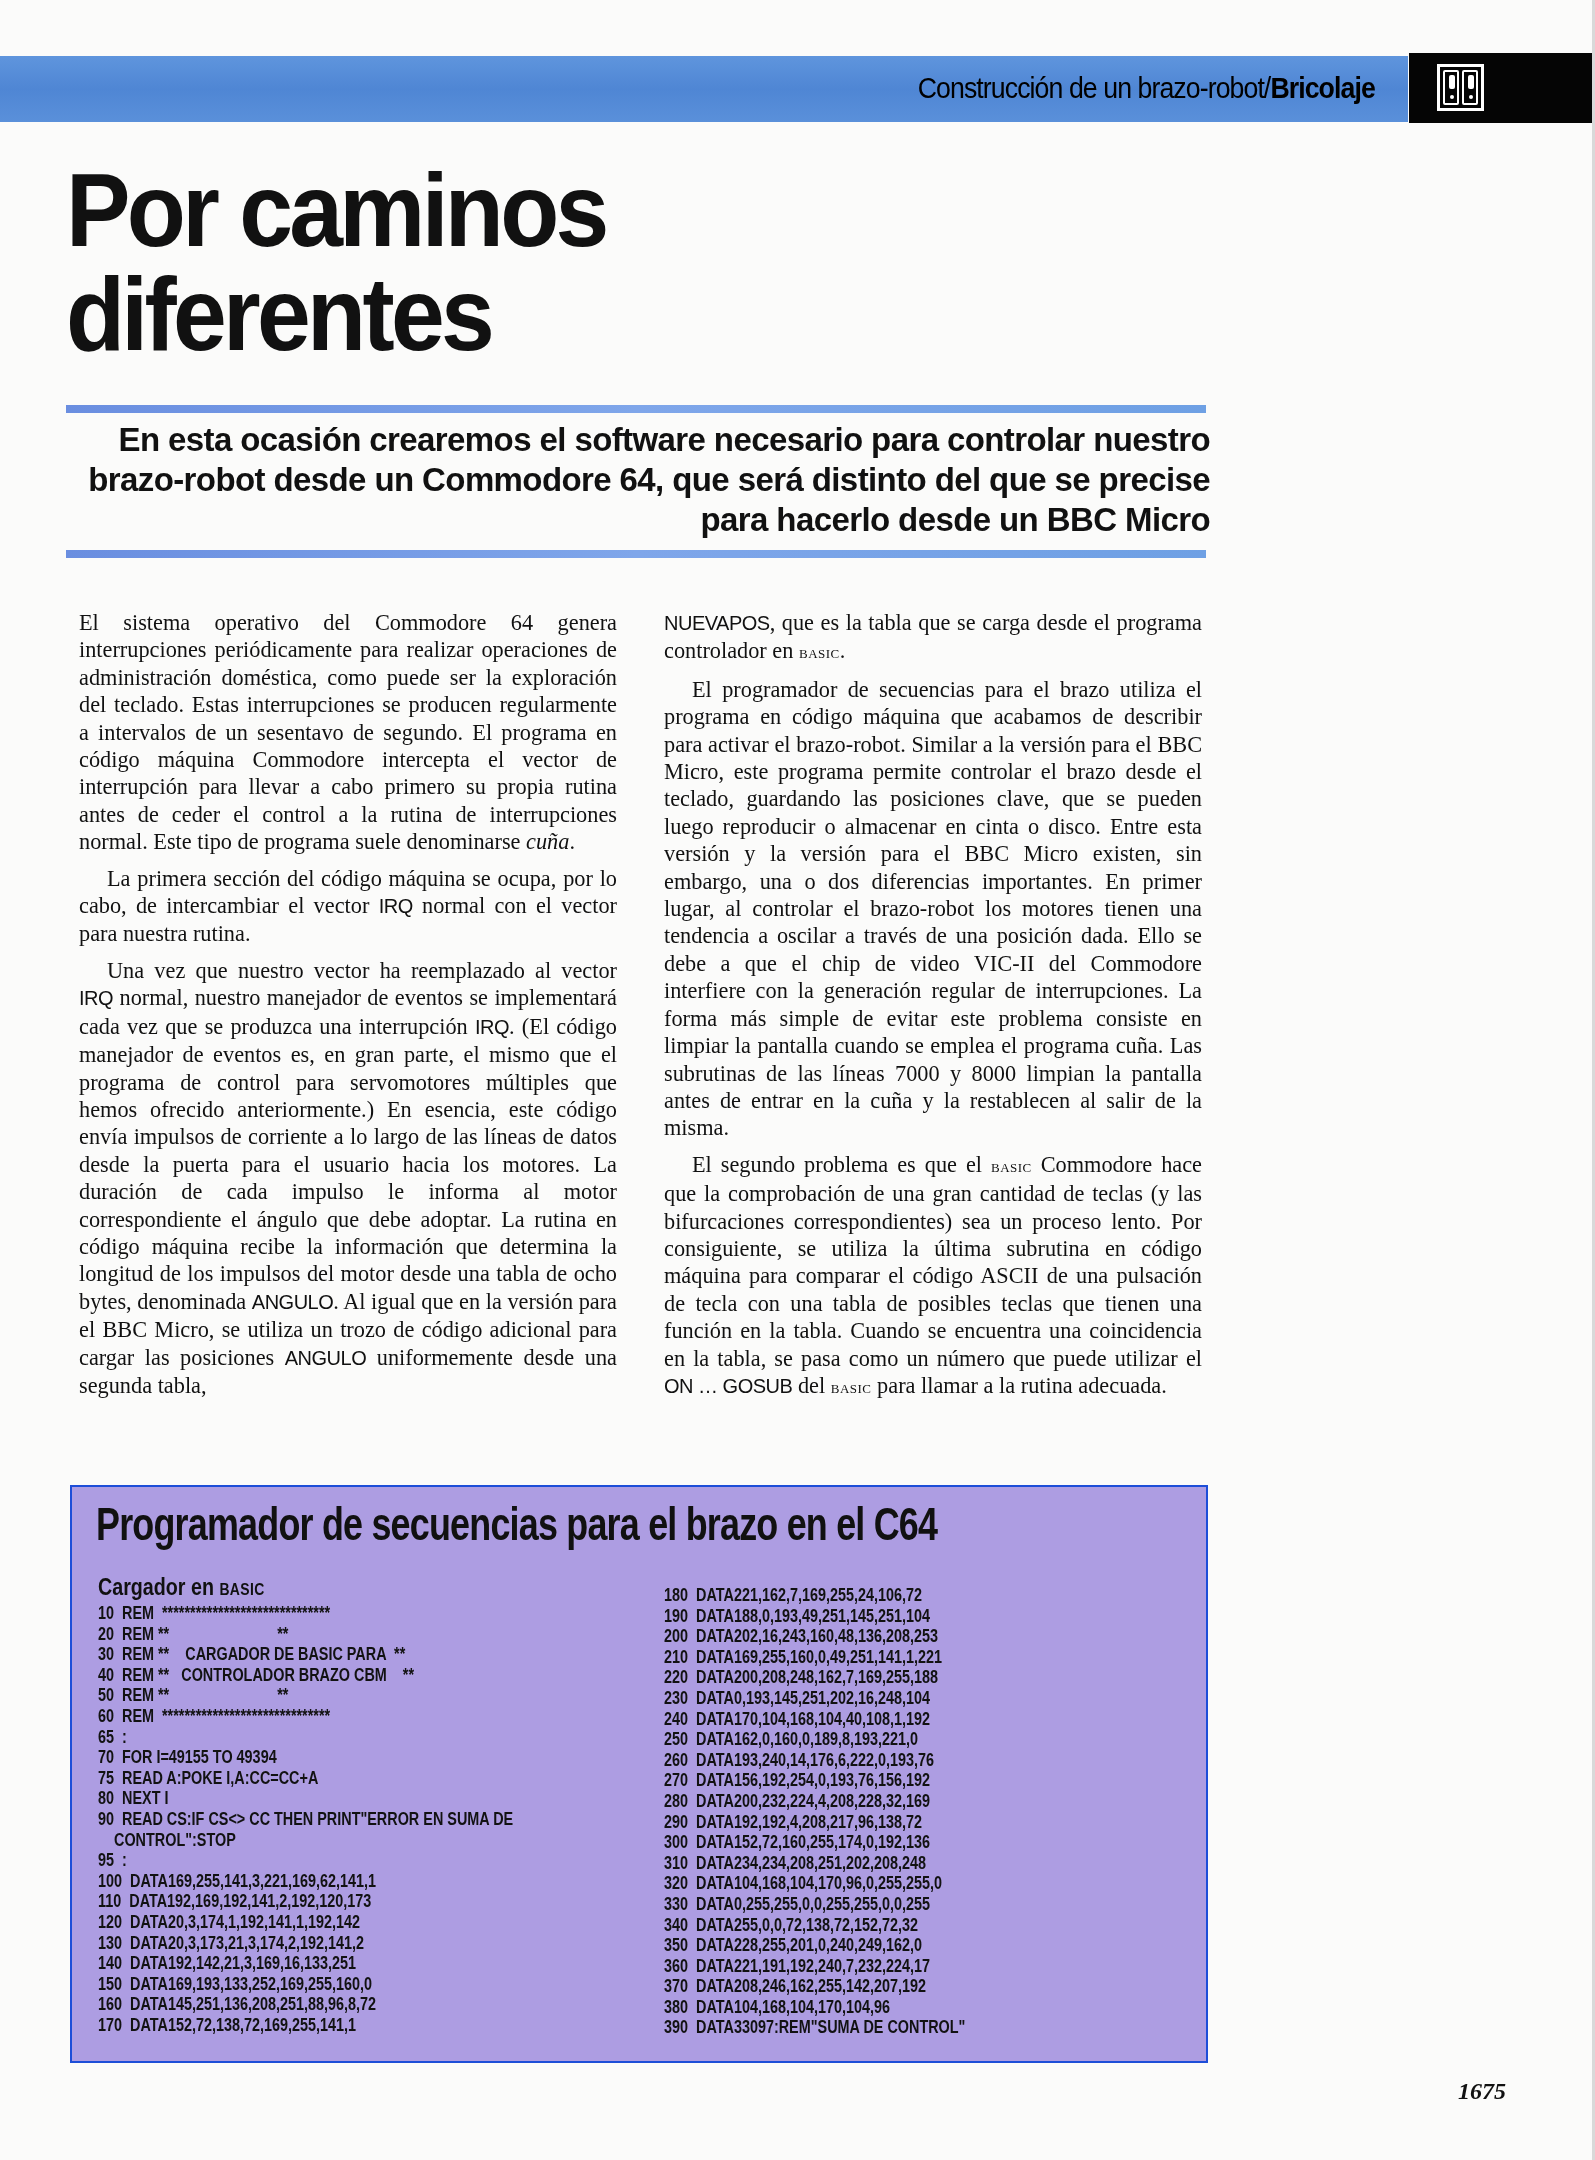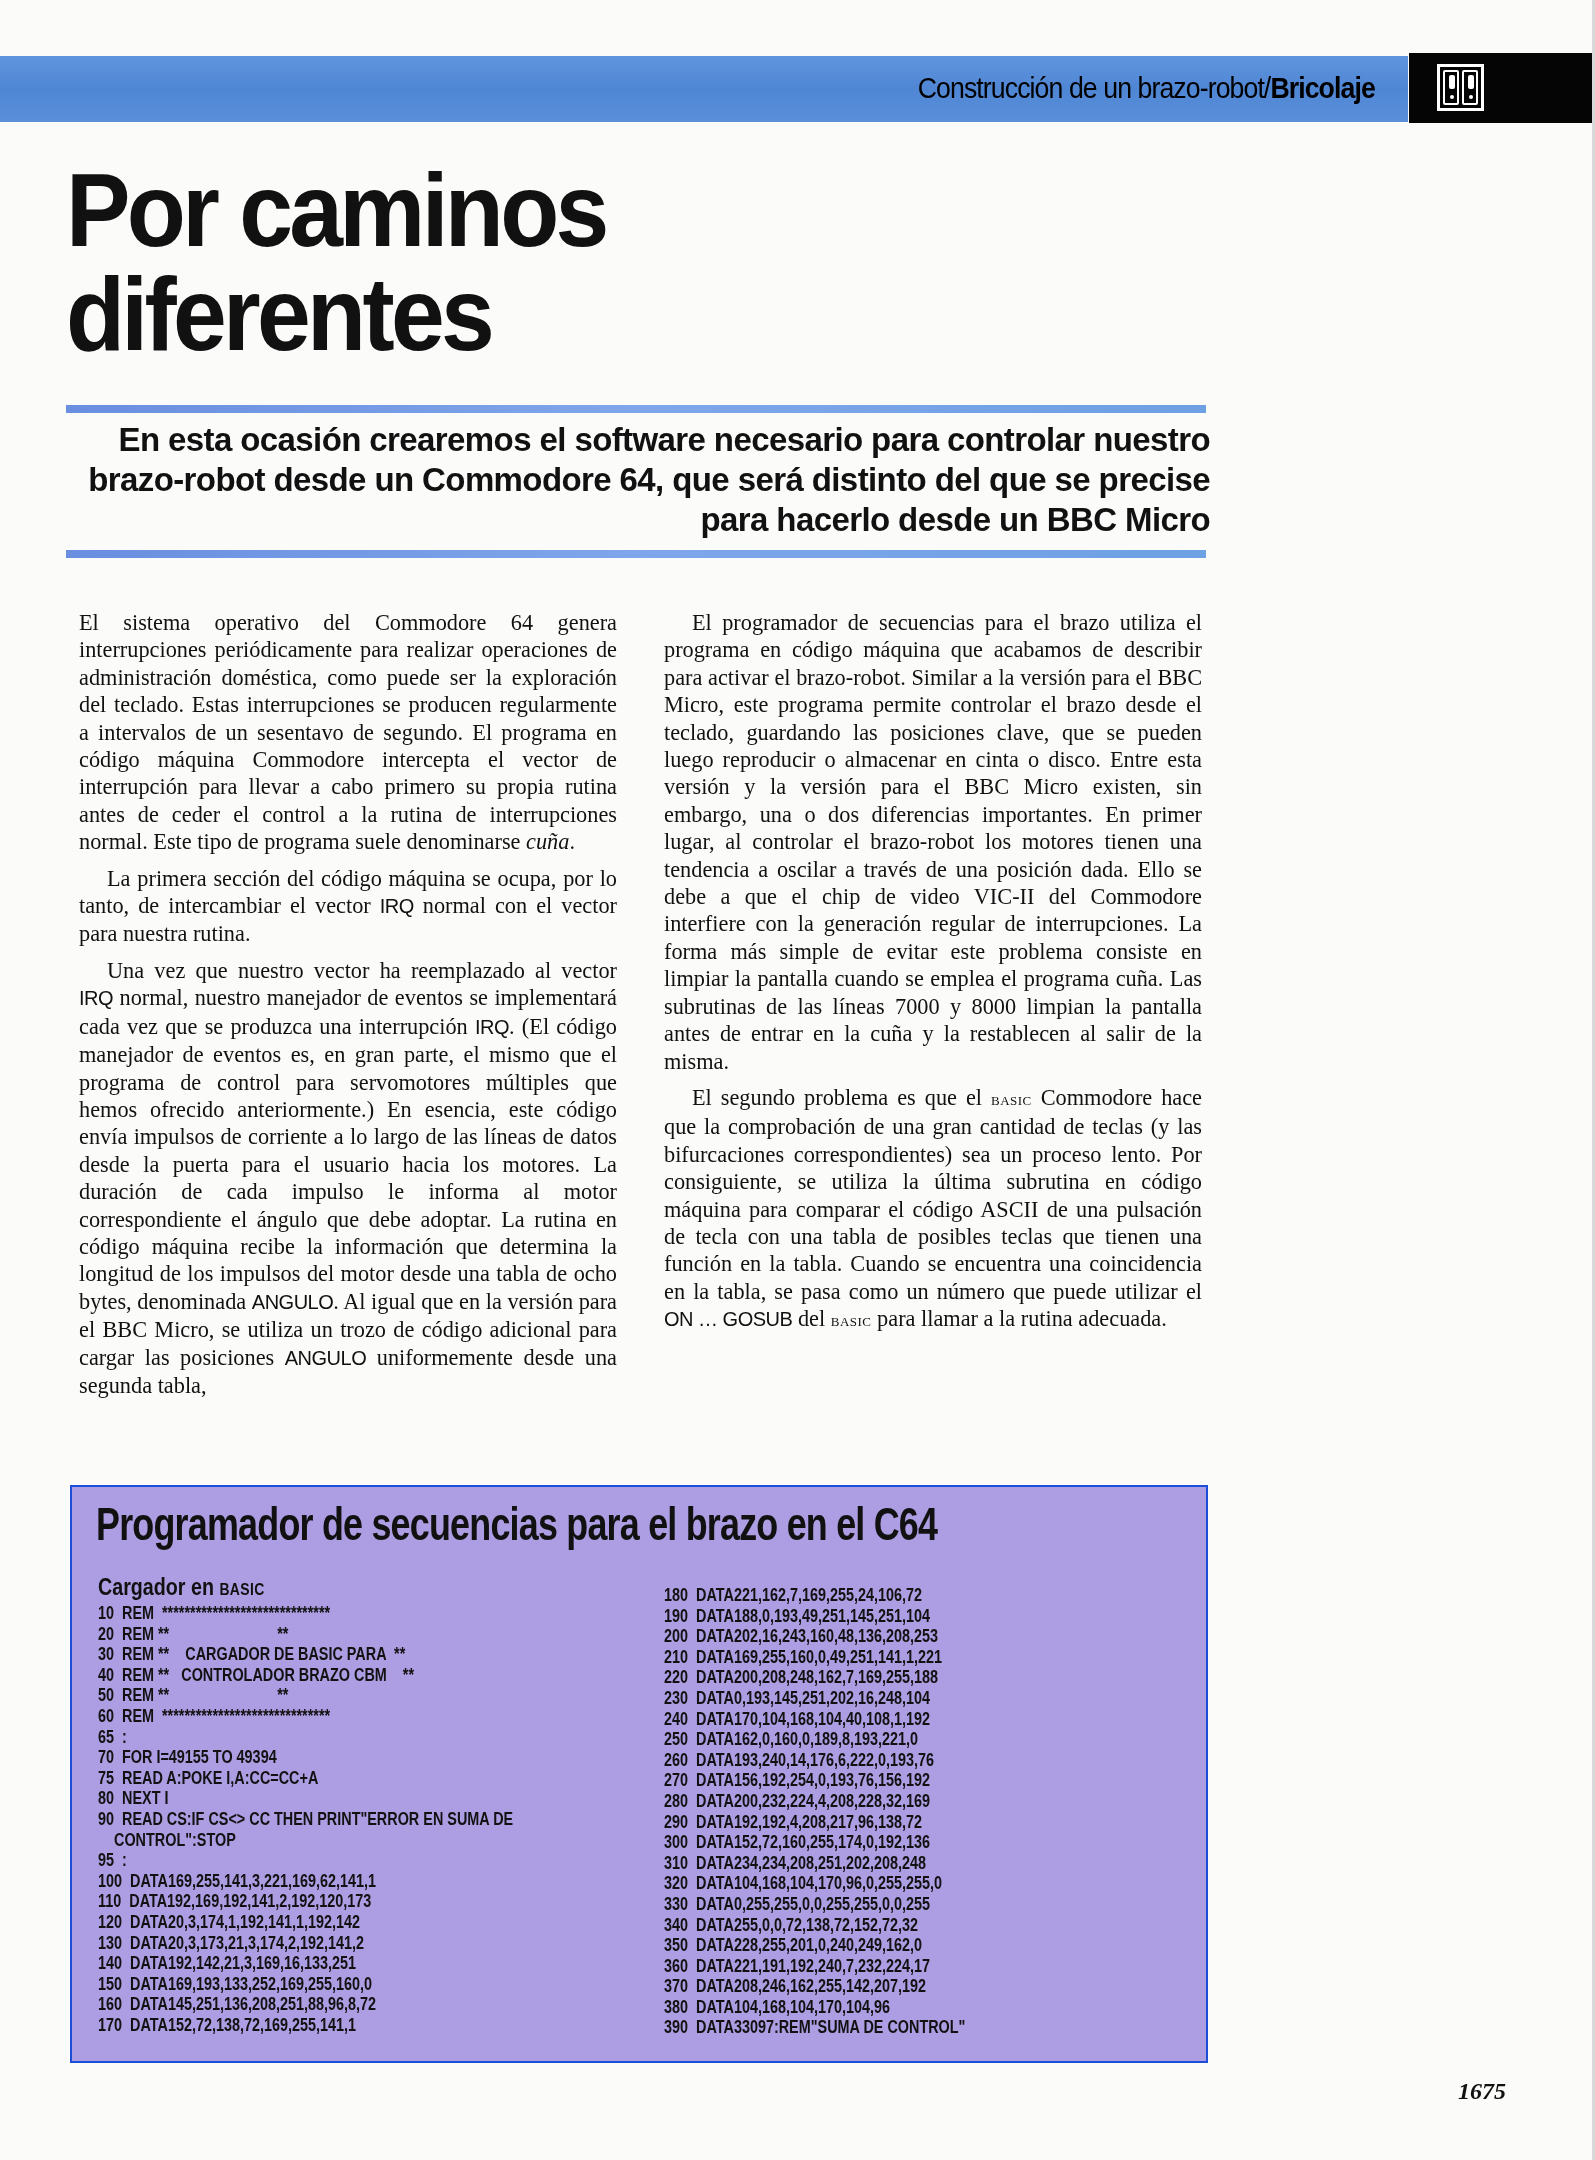--- a/index.html
+++ b/index.html
@@ -109,25 +109,26 @@
 <div class="right-edge"></div>
 
 <h1 class="headline"><span>Por caminos</span><br><span>diferentes</span></h1>
 
 <div class="rule r1"></div>
 <div class="standfirst">En esta ocasión crearemos el software necesario para controlar nuestro brazo-robot desde un Commodore 64, que será distinto del que se precise para hacerlo desde un BBC Micro</div>
 <div class="rule r2"></div>
 
 <div class="column col-left">
   <p class="first"><span>El sistema operativo del Commodore 64 genera interrupciones periódicamente para realizar operaciones de administración doméstica, como puede ser la exploración del teclado. Estas interrupciones se producen regularmente a intervalos de un sesentavo de segundo. El programa en código máquina Commodore intercepta el vector de interrupción para llevar a cabo primero su propia rutina antes de ceder el control a la rutina de interrupciones normal. Este tipo de programa suele denominarse </span><i>cuña</i><span>.</span></p>
-  <p><span>La primera sección del código máquina se ocupa, por lo tanto, de intercambiar el vector </span><span class="mono-cond">IRQ</span><span> normal con el vector para nuestra rutina.</span></p>
+  <p><span>La primera sección del código máquina se ocupa, por lo cabo, de intercambiar el vector </span><span class="mono-cond">IRQ</span><span> normal con el vector para nuestra rutina.</span></p>
   <p><span>Una vez que nuestro vector ha reemplazado al vector </span><span class="mono-cond">IRQ</span><span> normal, nuestro manejador de eventos se implementará cada vez que se produzca una interrupción </span><span class="mono-cond">IRQ</span><span>. (El código manejador de eventos es, en gran parte, el mismo que el programa de control para servomotores múltiples que hemos ofrecido anteriormente.) En esencia, este código envía impulsos de corriente a lo largo de las líneas de datos desde la puerta para el usuario hacia los motores. La duración de cada impulso le informa al motor correspondiente el ángulo que debe adoptar. La rutina en código máquina recibe la información que determina la longitud de los impulsos del motor desde una tabla de ocho bytes, denominada </span><span class="mono-cond">ANGULO</span><span>. Al igual que en la versión para el BBC Micro, se utiliza un trozo de código adicional para cargar las posiciones </span><span class="mono-cond">ANGULO</span><span> uniformemente desde una segunda tabla, </span></p>
 </div>
 
 <div class="column col-right">
+  <p class="first"><span class="mono-cond">NUEVAPOS</span><span>, que es la tabla que se carga desde el programa controlador en </span><span class="smallcaps">basic</span><span>.</span></p>
   <p>El programador de secuencias para el brazo utiliza el programa en código máquina que acabamos de describir para activar el brazo-robot. Similar a la versión para el BBC Micro, este programa permite controlar el brazo desde el teclado, guardando las posiciones clave, que se pueden luego reproducir o almacenar en cinta o disco. Entre esta versión y la versión para el BBC Micro existen, sin embargo, una o dos diferencias importantes. En primer lugar, al controlar el brazo-robot los motores tienen una tendencia a oscilar a través de una posición dada. Ello se debe a que el chip de video VIC-II del Commodore interfiere con la generación regular de interrupciones. La forma más simple de evitar este problema consiste en limpiar la pantalla cuando se emplea el programa cuña. Las subrutinas de las líneas 7000 y 8000 limpian la pantalla antes de entrar en la cuña y la restablecen al salir de la misma.</p>
   <p><span>El segundo problema es que el </span><span class="smallcaps">basic</span><span> Commodore hace que la comprobación de una gran cantidad de teclas (y las bifurcaciones correspondientes) sea un proceso lento. Por consiguiente, se utiliza la última subrutina en código máquina para comparar el código ASCII de una pulsación de tecla con una tabla de posibles teclas que tienen una función en la tabla. Cuando se encuentra una coincidencia en la tabla, se pasa como un número que puede utilizar el </span><span class="mono-cond">ON … GOSUB</span><span> del </span><span class="smallcaps">basic</span><span> para llamar a la rutina adecuada.</span></p>
 </div>
 
 <div class="listing-box">
   <div class="listing-title">Programador de secuencias para el brazo en el C64</div>
   <div class="listing-sub"><span>Cargador en </span><span class="sc" style="text-transform:uppercase">basic</span></div>
   <div class="code code-left" id="code-left"><span class="ln">10  REM  ******************************</span><span class="ln">20  REM **                           **</span><span class="ln">30  REM **    CARGADOR DE BASIC PARA  **</span><span class="ln">40  REM **   CONTROLADOR BRAZO CBM    **</span><span class="ln">50  REM **                           **</span><span class="ln">60  REM  ******************************</span><span class="ln">65  :</span><span class="ln">70  FOR I=49155 TO 49394</span><span class="ln">75  READ A:POKE I,A:CC=CC+A</span><span class="ln">80  NEXT I</span><span class="ln">90  READ CS:IF CS&lt;&gt; CC THEN PRINT"ERROR EN SUMA DE</span><span class="ln">    CONTROL":STOP</span><span class="ln">95  :</span><span class="ln">100  DATA169,255,141,3,221,169,62,141,1</span><span class="ln">110  DATA192,169,192,141,2,192,120,173</span><span class="ln">120  DATA20,3,174,1,192,141,1,192,142</span><span class="ln">130  DATA20,3,173,21,3,174,2,192,141,2</span><span class="ln">140  DATA192,142,21,3,169,16,133,251</span><span class="ln">150  DATA169,193,133,252,169,255,160,0</span><span class="ln">160  DATA145,251,136,208,251,88,96,8,72</span><span class="ln">170  DATA152,72,138,72,169,255,141,1</span></div>
   <div class="code code-right" id="code-right"><span class="ln">180  DATA221,162,7,169,255,24,106,72</span><span class="ln">190  DATA188,0,193,49,251,145,251,104</span><span class="ln">200  DATA202,16,243,160,48,136,208,253</span><span class="ln">210  DATA169,255,160,0,49,251,141,1,221</span><span class="ln">220  DATA200,208,248,162,7,169,255,188</span><span class="ln">230  DATA0,193,145,251,202,16,248,104</span><span class="ln">240  DATA170,104,168,104,40,108,1,192</span><span class="ln">250  DATA162,0,160,0,189,8,193,221,0</span><span class="ln">260  DATA193,240,14,176,6,222,0,193,76</span><span class="ln">270  DATA156,192,254,0,193,76,156,192</span><span class="ln">280  DATA200,232,224,4,208,228,32,169</span><span class="ln">290  DATA192,192,4,208,217,96,138,72</span><span class="ln">300  DATA152,72,160,255,174,0,192,136</span><span class="ln">310  DATA234,234,208,251,202,208,248</span><span class="ln">320  DATA104,168,104,170,96,0,255,255,0</span><span class="ln">330  DATA0,255,255,0,0,255,255,0,0,255</span><span class="ln">340  DATA255,0,0,72,138,72,152,72,32</span><span class="ln">350  DATA228,255,201,0,240,249,162,0</span><span class="ln">360  DATA221,191,192,240,7,232,224,17</span><span class="ln">370  DATA208,246,162,255,142,207,192</span><span class="ln">380  DATA104,168,104,170,104,96</span><span class="ln">390  DATA33097:REM"SUMA DE CONTROL"</span></div>
 </div>

